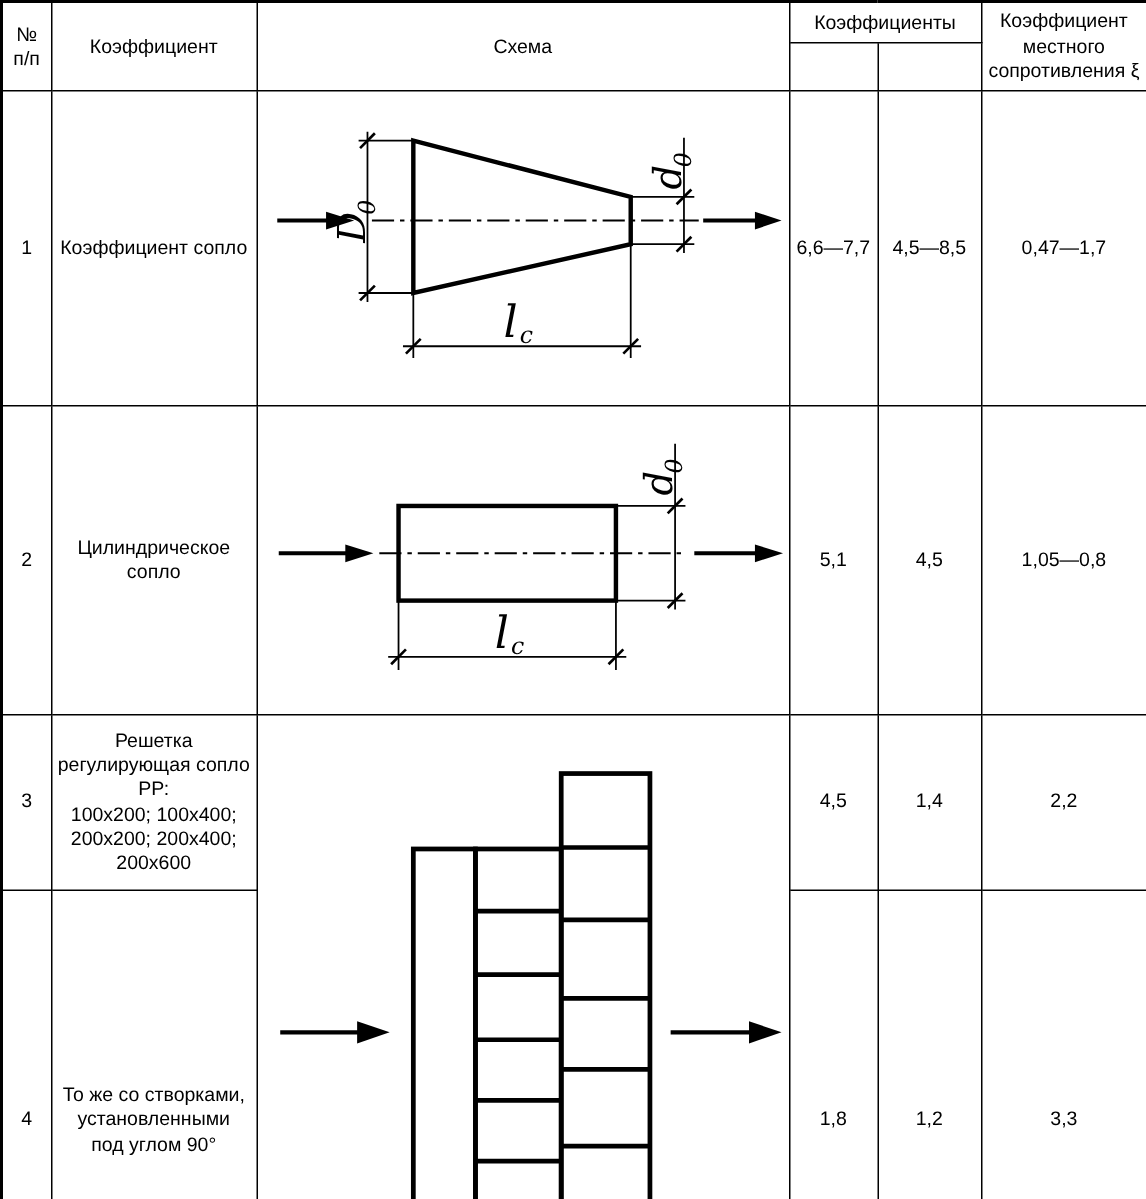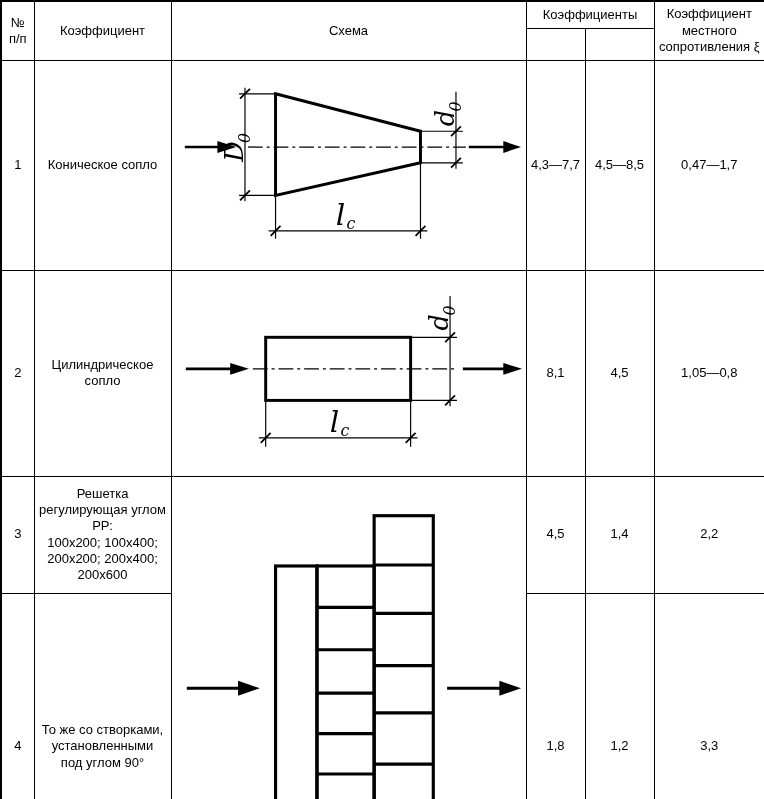--- a/index.html
+++ b/index.html
@@ -44,21 +44,21 @@
 местного
 сопротивления ξ</td>
     </tr>
     <tr style="height:32px">
       <td></td>
       <td></td>
     </tr>
 
     <tr style="height:175px">
       <td>1</td>
-      <td>Коническое сопло</td>
+      <td>Коэффициент сопло</td>
       <td class="scheme">
         <svg viewBox="0 0 355 175" preserveAspectRatio="none">
           <g>
             <line class="aline" x1="11" y1="69" x2="47" y2="69"></line>
             <polygon class="ahead" points="63,69 44,63 44,75"></polygon>
           </g>
           <g>
             <line class="thin" x1="66" y1="15" x2="104" y2="15"></line>
             <line class="thin" x1="66" y1="118" x2="104" y2="118"></line>
             <line class="thin" x1="72" y1="9" x2="72" y2="124"></line>
@@ -92,21 +92,21 @@
             <line class="thin" x1="96" y1="154" x2="257" y2="154"></line>
             <line class="tick" x1="98" y1="159" x2="108" y2="149"></line>
             <line class="tick" x1="245" y1="159" x2="255" y2="149"></line>
           </g>
           <g>
             <text class="dim-big" x="164" y="148">l</text>
             <text class="dim-sub" x="175" y="152">с</text>
           </g>
         </svg>
       </td>
-      <td>4,3—7,7</td>
+      <td>6,6—7,7</td>
       <td>4,5—8,5</td>
       <td>0,47—1,7</td>
     </tr>
 
     <tr style="height:171px">
       <td>2</td>
       <td>Цилиндрическое
 сопло</td>
       <td class="scheme">
         <svg viewBox="0 0 355 171" preserveAspectRatio="none">
@@ -137,29 +137,29 @@
             <line class="thin" x1="86" y1="151" x2="247" y2="151"></line>
             <line class="tick" x1="88" y1="156" x2="98" y2="146"></line>
             <line class="tick" x1="235" y1="156" x2="245" y2="146"></line>
           </g>
           <g>
             <text class="dim-big" x="158" y="145">l</text>
             <text class="dim-sub" x="169" y="149">с</text>
           </g>
         </svg>
       </td>
-      <td>8,1</td>
+      <td>5,1</td>
       <td>4,5</td>
       <td>1,05—0,8</td>
     </tr>
 
     <tr style="height:108px">
       <td>3</td>
       <td>Решетка
-регулирующая углом
+регулирующая сопло
 РР:
 100x200; 100x400;
 200x200; 200x400;
 200x600</td>
       <td class="scheme" rowspan="2">
         <svg viewBox="0 0 355 392" preserveAspectRatio="none">
           <g>
             <line class="aline3" x1="13" y1="196" x2="66" y2="196"></line>
             <polygon class="ahead" points="87,196 65,188.5 65,203.5"></polygon>
           </g>

